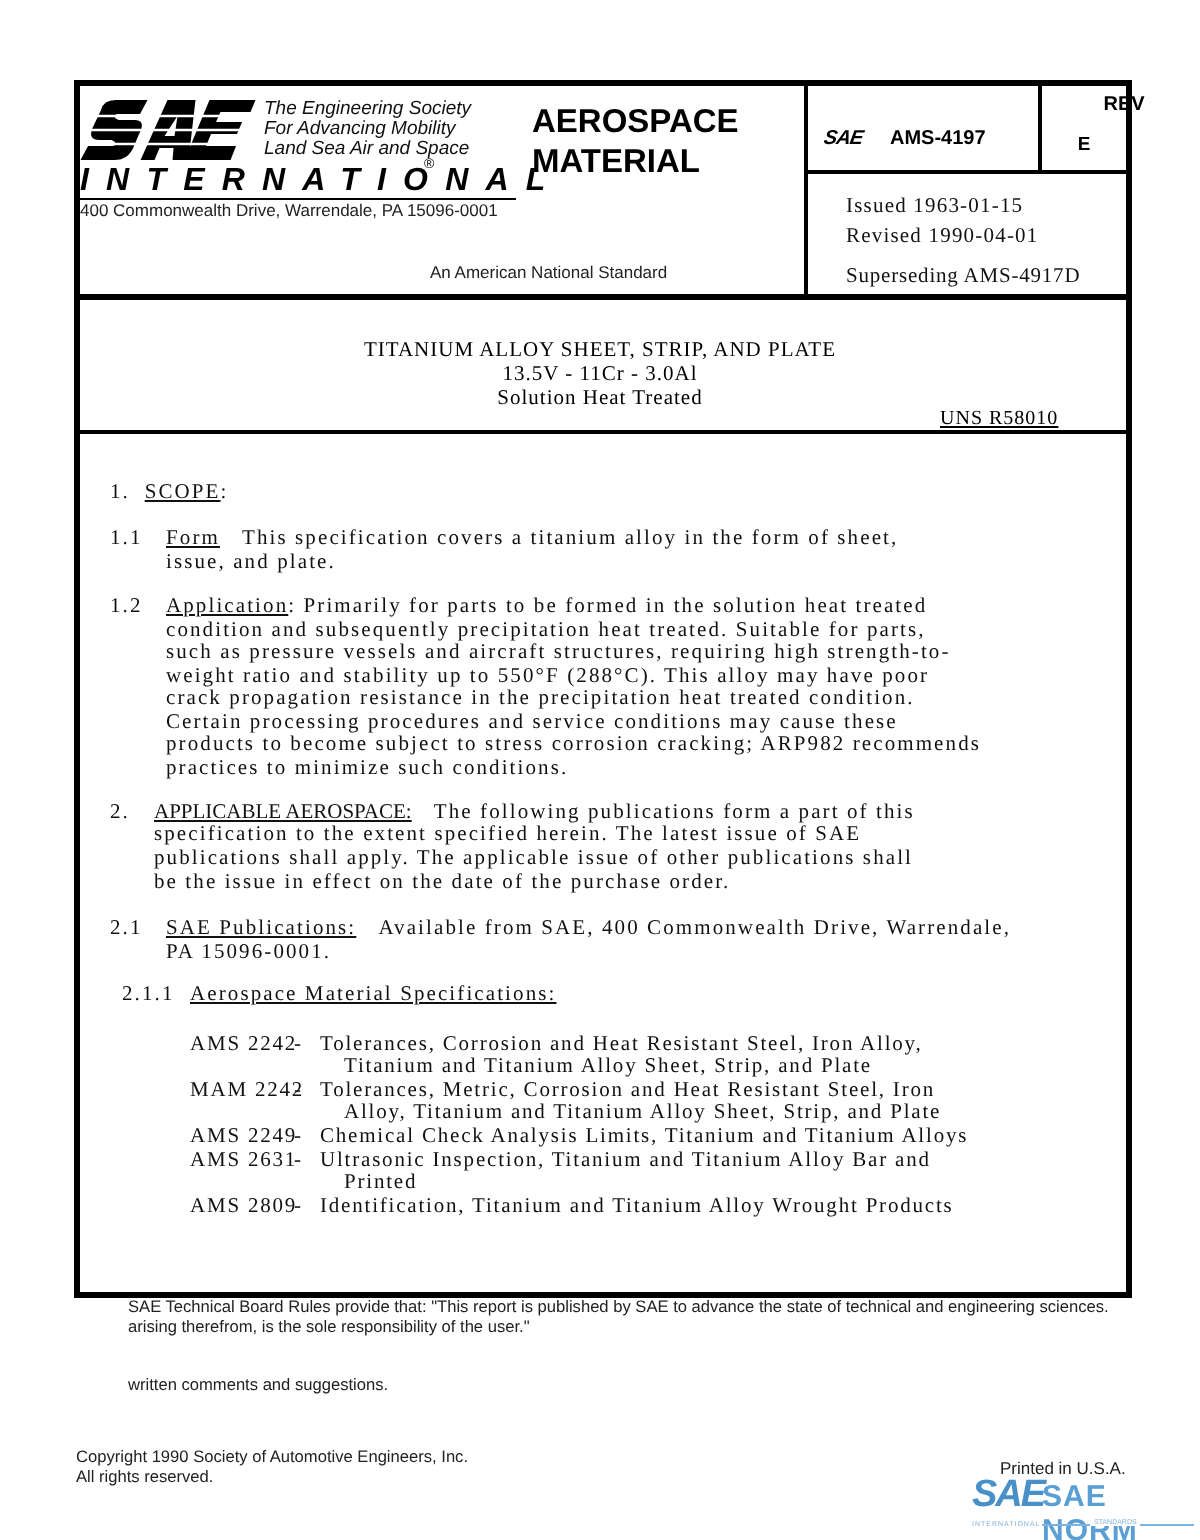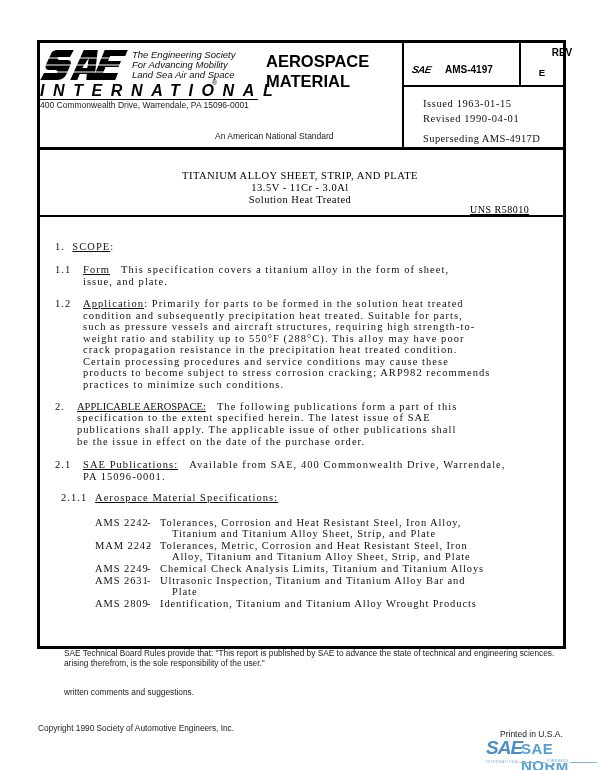--- a/index.html
+++ b/index.html
@@ -155,35 +155,36 @@
 <div class="abs serif spec-row" style="left:160px;top:540px;">Tolerances, Metric, Corrosion and Heat Resistant Steel, Iron</div>
 <div class="abs serif spec-row" style="left:172px;top:551px;">Alloy, Titanium and Titanium Alloy Sheet, Strip, and Plate</div>
 
 <div class="abs serif spec-row" style="left:95px;top:563px;">AMS 2249</div>
 <div class="abs serif spec-row" style="left:147px;top:563px;">-</div>
 <div class="abs serif spec-row" style="left:160px;top:563px;">Chemical Check Analysis Limits, Titanium and Titanium Alloys</div>
 
 <div class="abs serif spec-row" style="left:95px;top:575px;">AMS 2631</div>
 <div class="abs serif spec-row" style="left:147px;top:575px;">-</div>
 <div class="abs serif spec-row" style="left:160px;top:575px;">Ultrasonic Inspection, Titanium and Titanium Alloy Bar and</div>
-<div class="abs serif spec-row" style="left:172px;top:586px;">Plate</div>
+<div class="abs serif spec-row" style="left:172px;top:586px;">Printed</div>
 
 <div class="abs serif spec-row" style="left:95px;top:598px;">AMS 2809</div>
 <div class="abs serif spec-row" style="left:147px;top:598px;">-</div>
 <div class="abs serif spec-row" style="left:160px;top:598px;">Identification, Titanium and Titanium Alloy Wrought Products</div>
 
 <div class="abs sans foot" style="left:64px;top:649px;">
   <div>SAE Technical Board Rules provide that: "This report is published by SAE to advance the state of technical and engineering sciences.</div>
   <div>arising therefrom, is the sole responsibility of the user."</div>
 </div>
 <div class="abs sans foot" style="left:64px;top:688px;">
   <div>written comments and suggestions.</div>
 </div>
 <div class="abs sans foot" style="left:38px;top:724px;">
   <div>Copyright 1990 Society of Automotive Engineers, Inc.</div>
+  <div>All rights reserved.</div>
 </div>
 <div id="printed" class="abs sans">Printed in U.S.A.</div>
 
 <div id="norm-sae" class="abs sans">SAE</div>
 <div id="norm-text" class="abs sans">SAE NORM</div>
 <div id="norm-sub1" class="abs sans">INTERNATIONAL</div>
 <div id="norm-rule" class="abs"></div>
 <div id="norm-sub2" class="abs sans">STANDARDS</div>
 
 </body></html>

